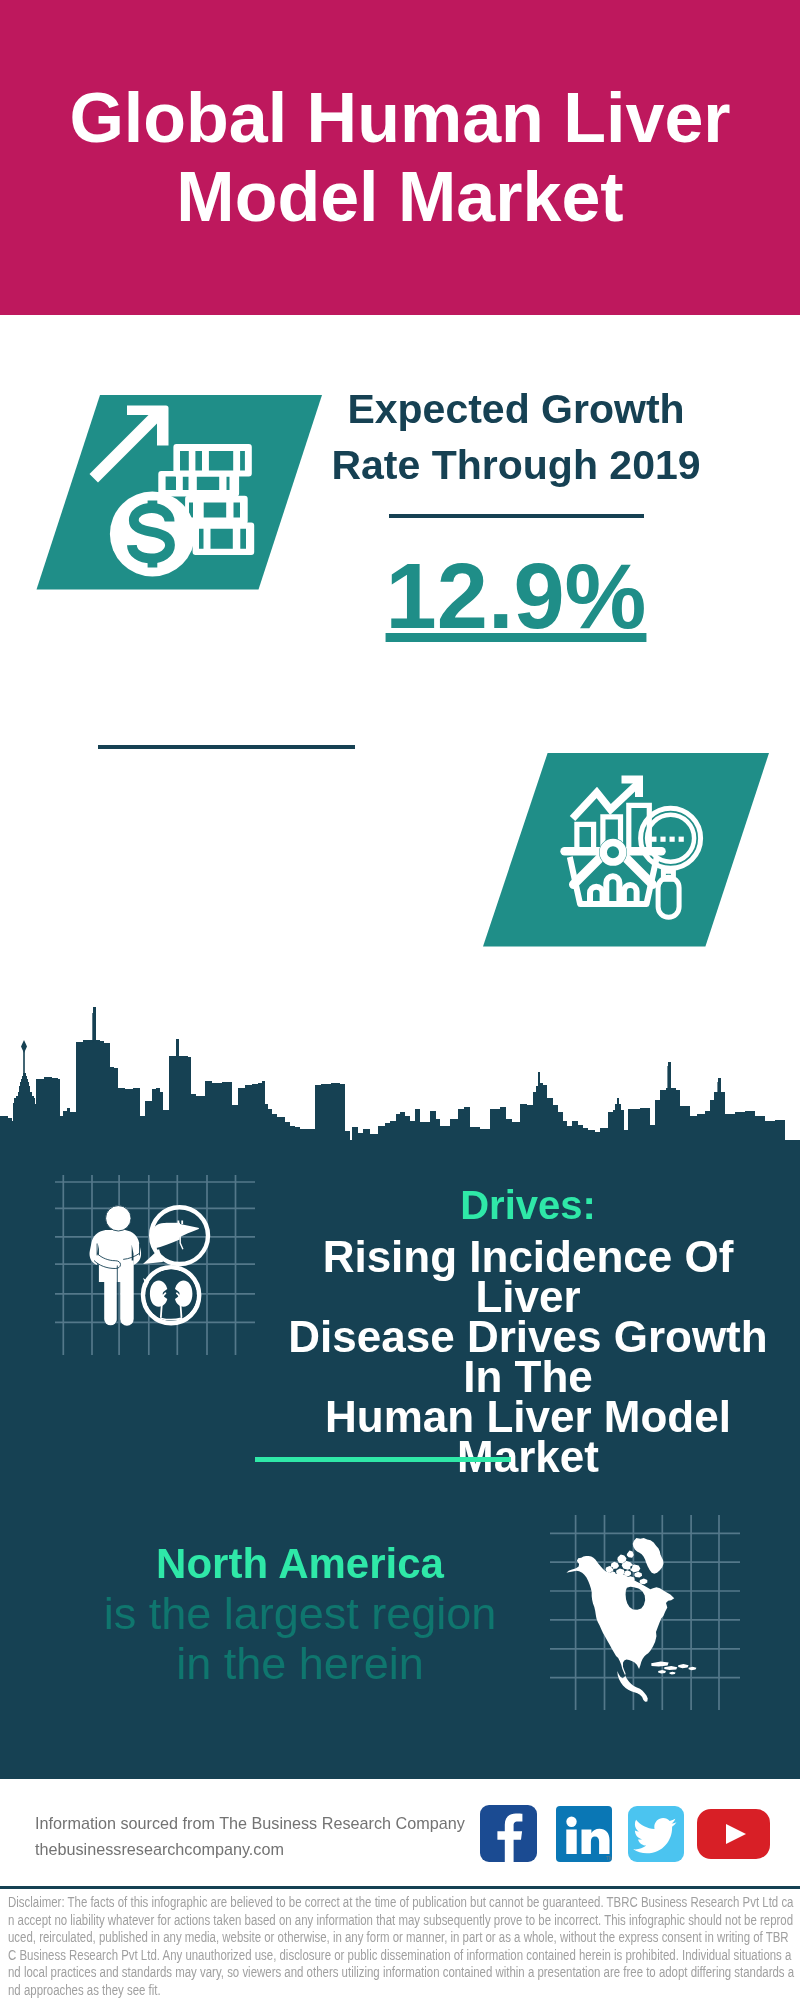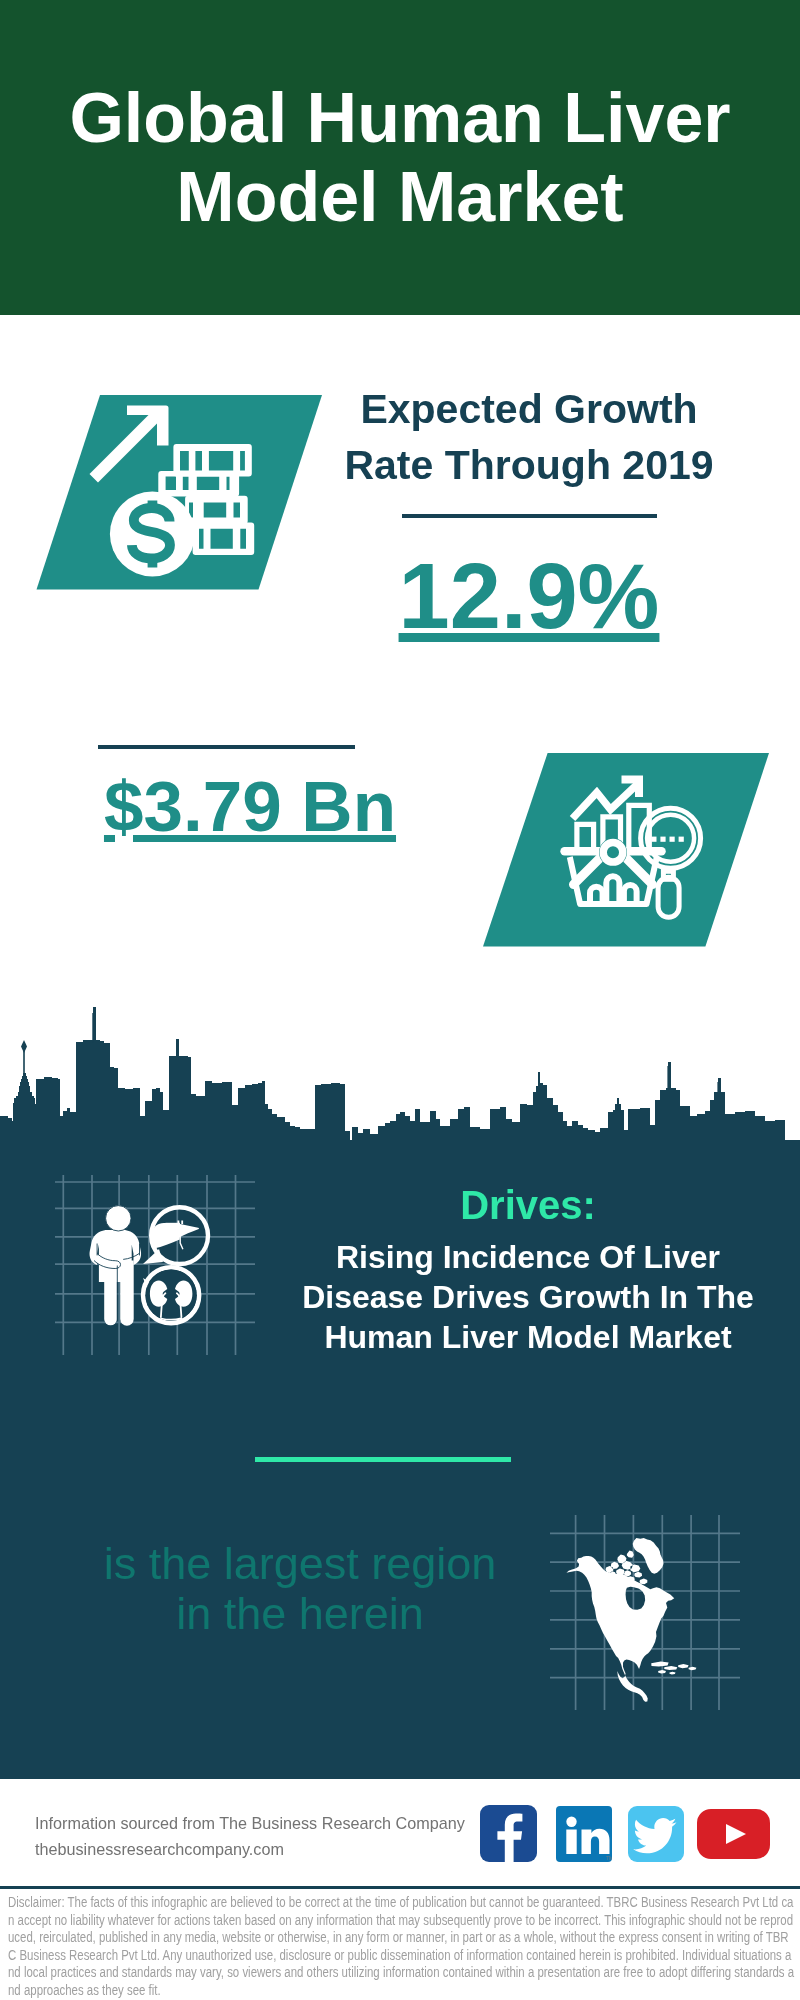--- a/index.html
+++ b/index.html
@@ -1,49 +1,49 @@
 <!DOCTYPE html>
 <html><head>
 <meta charset="utf-8">
 <style>
   html,body{margin:0;padding:0;}
   body{width:800px;height:2000px;background:#ffffff;
        font-family:"Liberation Sans",sans-serif;overflow:hidden;}
   .page{position:relative;width:800px;height:2000px;background:#fff;}
 
   
-  .hdr{position:absolute;left:0;top:0;width:800px;height:315px;background:#14532d;}
+  .hdr{position:absolute;left:0;top:0;width:800px;height:315px;background:#be185d;}
   .hdr-title{position:absolute;left:0;right:0;top:79px;text-align:center;color:#fff;
      font-weight:bold;font-size:70px;line-height:79px;}
 
   
   .stat-label{color:#164153;font-weight:bold;font-size:41px;line-height:56px;text-align:center;}
   .rule{background:#164153;height:4px;}
   .stat-value{color:#1F8E88;font-weight:bold;text-align:center;text-decoration:underline;}
 
-  .blk1{position:absolute;left:329px;top:381px;width:400px;}
+  .blk1{position:absolute;left:316px;top:381px;width:400px;}
   .blk1 .rule{width:255px;margin:21px auto 0;}
   .blk1 .stat-value{margin-top:32px;font-size:92px;line-height:92px;}
 
   .blk2{position:absolute;left:50px;top:726px;width:400px;}
   .blk2 .rule{width:257px;margin:19px 0 0 48px;}
   .blk2 .stat-value{margin-top:22px;font-size:71px;line-height:71px;}
 
   .tile1{position:absolute;left:30px;top:390px;}
   .tile2{position:absolute;left:475px;top:748px;}
   .tile3{position:absolute;left:55px;top:1175px;}
   .tile4{position:absolute;left:550px;top:1515px;}
 
   
   .dark{position:absolute;left:0;top:1140px;width:800px;height:639px;background:#164153;}
   .skyline{position:absolute;left:0;top:1000px;width:800px;height:180px;}
 
   .driver-wrap{position:absolute;left:278px;top:1185px;width:500px;text-align:center;}
   .driver-title{color:#2FE8A8;font-weight:bold;font-size:40px;line-height:40px;}
-  .driver-text{color:#ffffff;font-weight:bold;font-size:32px;line-height:40px;margin-top:12px;}
+  .driver-text{color:#ffffff;font-weight:bold;font-size:44px;line-height:40px;margin-top:12px;}
 
   .mid-rule{position:absolute;left:255px;top:1457px;width:256px;height:5px;background:#2FE8A8;}
 
   .region-wrap{position:absolute;left:20px;top:1539px;width:560px;text-align:center;}
   .region-title{color:#2FE8A8;font-weight:bold;font-size:42px;line-height:50px;}
   .region-text{color:#0f766e;font-weight:normal;font-size:45px;line-height:50px;}
 
   
   .src{position:absolute;left:35px;top:1810px;color:#737373;font-size:16.2px;line-height:26px;}
   .socials{position:absolute;left:480px;top:1805px;width:300px;height:60px;}
@@ -72,21 +72,20 @@
     <div class="stat-label">
       <div>Expected Growth</div>
       <div>Rate Through 2019</div>
     </div>
     <div class="rule"></div>
     <div class="stat-value">12.9%</div>
   </div>
 
   <div class="blk2">
     <div class="rule"></div>
-    <div class="stat-value">$3.79 Bn</div>
   </div>
 
   <svg class="tile1" width="300" height="210" viewBox="0 0 300 210" xmlns="http://www.w3.org/2000/svg">
     <polygon fill="#1F8E88" points="70,5 292,5 228.5,199.5 6.5,199.5"></polygon>
     <g fill="#ffffff">
       <path d="M97,15.6 L136,15.6 A2.5,2.5 0 0 1 138.5,18.1 L138.5,55.5 L127,55.5 L127,33.5
                L68,92.5 L59.5,84 L118.5,25 L97,25 Z"></path>
     </g>
     <g fill="#ffffff">
       <path fill-rule="evenodd" d="M146.4,54.1 h72.4 a3,3 0 0 1 3,3 v26.3 a3,3 0 0 1 -3,3 h-72.4 a3,3 0 0 1 -3,-3 v-26.3 a3,3 0 0 1 3,-3 Z M150.0,61.0 h8.8 v19.5 h-8.8 Z M165.4,61.0 h6.6 v19.5 h-6.6 Z M178.9,61.0 h24.3 v19.5 h-24.3 Z M210.1,61.0 h4.8 v19.5 h-4.8 Z"></path>
@@ -228,20 +227,21 @@
     <div class="driver-text">
       <div>Rising Incidence Of Liver</div>
       <div>Disease Drives Growth In The</div>
       <div>Human Liver Model Market</div>
     </div>
   </div>
 
   <div class="mid-rule"></div>
 
   <div class="region-wrap">
+    <div class="region-title">North America</div>
     <div class="region-text">
       <div>is the largest region</div>
       <div>in the herein</div>
     </div>
   </div>
 
   <svg class="tile4" width="190" height="195" viewBox="0 0 190 195" xmlns="http://www.w3.org/2000/svg">
     <g stroke="#54788a" stroke-width="1.7" fill="none">
       <path d="M25.6,0 V195 M54.5,0 V195 M83.4,0 V195 M112.3,0 V195 M141.1,0 V195 M169,0 V195"></path>
       <path d="M0,18.3 H190 M0,47.1 H190 M0,76 H190 M0,104.9 H190 M0,133.8 H190 M0,162.6 H190"></path>

